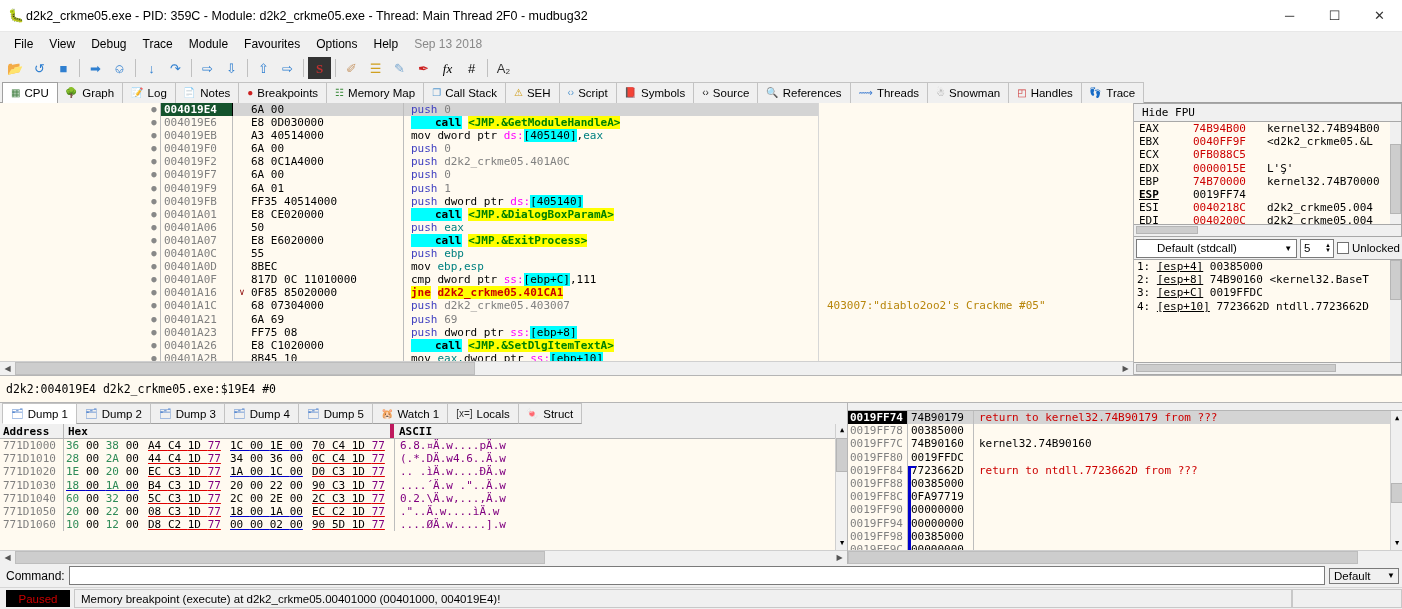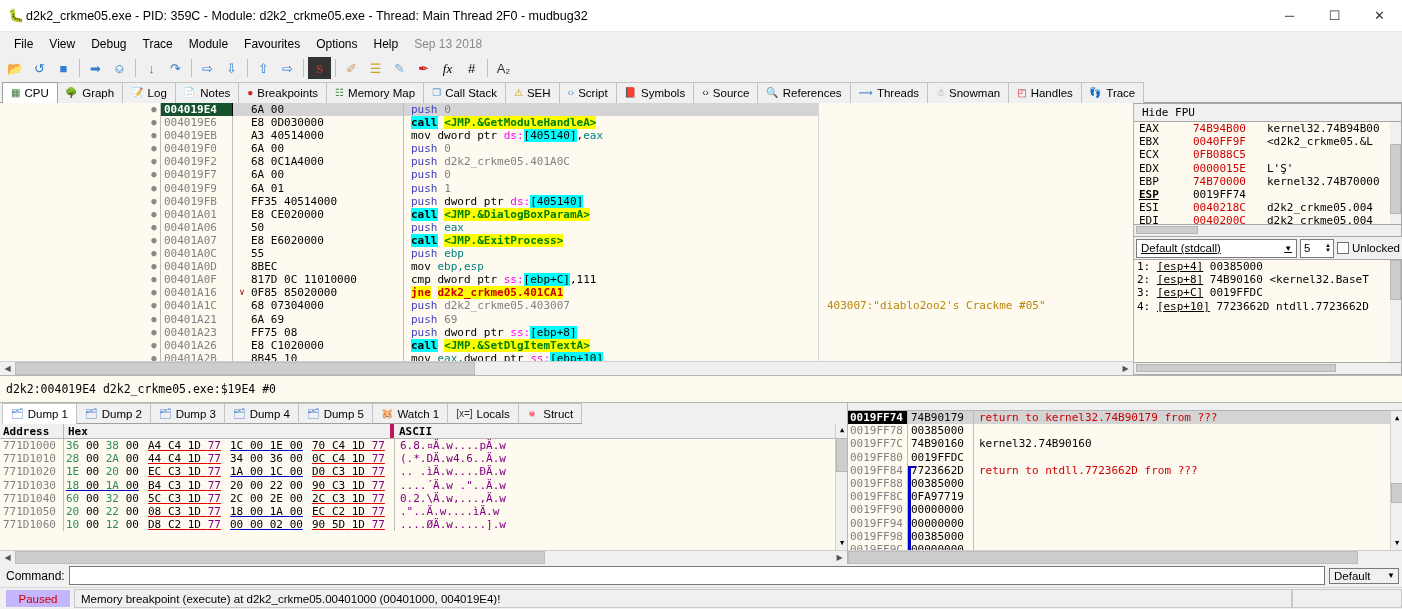--- a/index.html
+++ b/index.html
@@ -72,21 +72,21 @@
   .col-mark{ width: 5px; flex: 0 0 5px; border-left: 1px solid #bdbdbd; }
   .col-ins { width: 410px; flex: 0 0 410px; padding-left: 3px; }
   .col-cmt { flex: 1; padding-left: 8px; color: #b8860b; border-left: 1px solid #d7d7d7;}
 
   .disrow.sel .col-addr { background: #14532d; color: #fff; font-weight: bold; border-right: 1px solid #000;}
   .disrow.sel .col-hex, .disrow.sel .col-ins { background: #d4d4d4; }
   .disrow.sel .col-jmp { background: #d4d4d4; }
   .disrow.sel .col-mark { background: #d4d4d4; }
 
   .mn { color: #4040c0; }          
-  .mn-call { background: #00ffff; color: #000; font-weight: bold; }
+  .mn-call { background: #00ffff; color: #000; font-weight: bold; padding-left: 24px; }
   .mn-jne { background: #ffff00; color: #cc0000; font-weight: bold; }
   .mn-plain { color: #000; }
   .api { background: #ffff00; color: #008000; font-weight: bold; margin-top: 40px; }
   .apil { background: #ffff00; color: #cc0000; font-weight: bold; }
   .num { color: #808080; }
   .reg { color: #008080; }
   .seg { color: #ff00ff; }
   .mem { background: #00ffff; color: #000; }
   .modn { color: #808080; }
   .val { color: #000; }
@@ -134,21 +134,21 @@
   .rval.blk { color: #000; }
   .rcmt { flex: 1; color: #000; overflow: hidden; }
   .regvscroll { position: absolute; right: 0; top: 0; width: 11px; height: 100%; background: #f0f0f0; }
   .regvscroll .th { position: absolute; top: 22px; left: 0; width: 11px; height: 70px; background: #cdcdcd; border: 1px solid #b5b5b5; }
   .reghscroll { height: 12px; flex: 0 0 12px; background: #f0f0f0; position: relative; border: 1px solid #a8a8a8; border-left:none; border-top:none;}
   .reghscroll .th { position: absolute; left: 2px; top: 1px; width: 62px; height: 8px; background: #cdcdcd; border: 1px solid #b5b5b5; }
 
   .calllabel { height: 22px; flex: 0 0 22px; display: flex; align-items: center; gap: 3px; padding: 0 2px; }
   .combo {
     flex: 1; height: 19px; background: #fff; border: 1px solid #7a7a7a; display: flex;
-    align-items: center; padding-left: 4px; font-size: 11.5px; position: relative; text-decoration: underline;
+    align-items: center; padding-left: 20px; font-size: 11.5px; position: relative;
   }
   .combo .arw { margin-left: auto; margin-right: 4px; font-size: 8px; }
   .spin { width: 34px; height: 19px; background: #fff; border: 1px solid #7a7a7a; display: flex; align-items: center; padding-left: 3px; font-size: 11.5px; }
   .spin .sp { margin-left: auto; display: flex; flex-direction: column; font-size: 6px; line-height: 5px; padding-right: 2px; }
   .chkwrap { display: flex; align-items: center; gap: 3px; font-size: 11.5px; }
   .chk { width: 12px; height: 12px; border: 1px solid #707070; background: #fff; }
 
   .stackargs {
     flex: 1; background: #fffaf0; border: 1px solid #a8a8a8; border-left: none;
     font-family: "DejaVu Sans Mono", monospace; font-size: 11px; overflow: hidden; position: relative;
@@ -229,21 +229,21 @@
 
   
   .cmdbar { flex: 0 0 23px; height: 23px; display: flex; align-items: center; background: #f0f0f0; padding: 0 3px; gap: 4px; }
   .cmdlabel { font-size: 12px; padding-left: 3px; }
   .cmdinput { flex: 1; height: 19px; background: #fff; border: 1px solid #7a7a7a; }
   .cmdcombo { width: 70px; height: 16px; background: #f0f0f0; border: 1px solid #7a7a7a; display: flex; align-items: center; padding-left: 4px; font-size: 11.5px; }
   .cmdcombo .arw { margin-left: auto; margin-right: 3px; font-size: 8px; }
 
   
   .statusbar { flex: 0 0 22px; height: 22px; display: flex; align-items: stretch; background: #f0f0f0; border-top: 1px solid #d6d6d6; }
-  .st-paused { width: 64px; flex: 0 0 64px; background: #c4b5fd; color: #cc0000; font-size: 11.5px;
+  .st-paused { width: 64px; flex: 0 0 64px; background: #000000; color: #cc0000; font-size: 11.5px;
                display: flex; align-items: center; justify-content: center; margin: 2px 4px 2px 6px; }
   .st-msg { flex: 1; border: 1px solid #c8c8c8; background: #f0f0f0; display: flex; align-items: center; padding-left: 6px; font-size: 11.5px; margin: 1px 0; }
   .st-blank { width: 110px; flex: 0 0 110px; border: 1px solid #c8c8c8; margin: 1px 0; }
   .st-time { width: 208px; flex: 0 0 208px; border: 1px solid #c8c8c8; display: flex; align-items: center; padding-left: 6px; font-size: 11.5px; margin: 1px 2px 1px 0; }
 </style>
 </head>
 <body>
 
 <div class="app">
 

